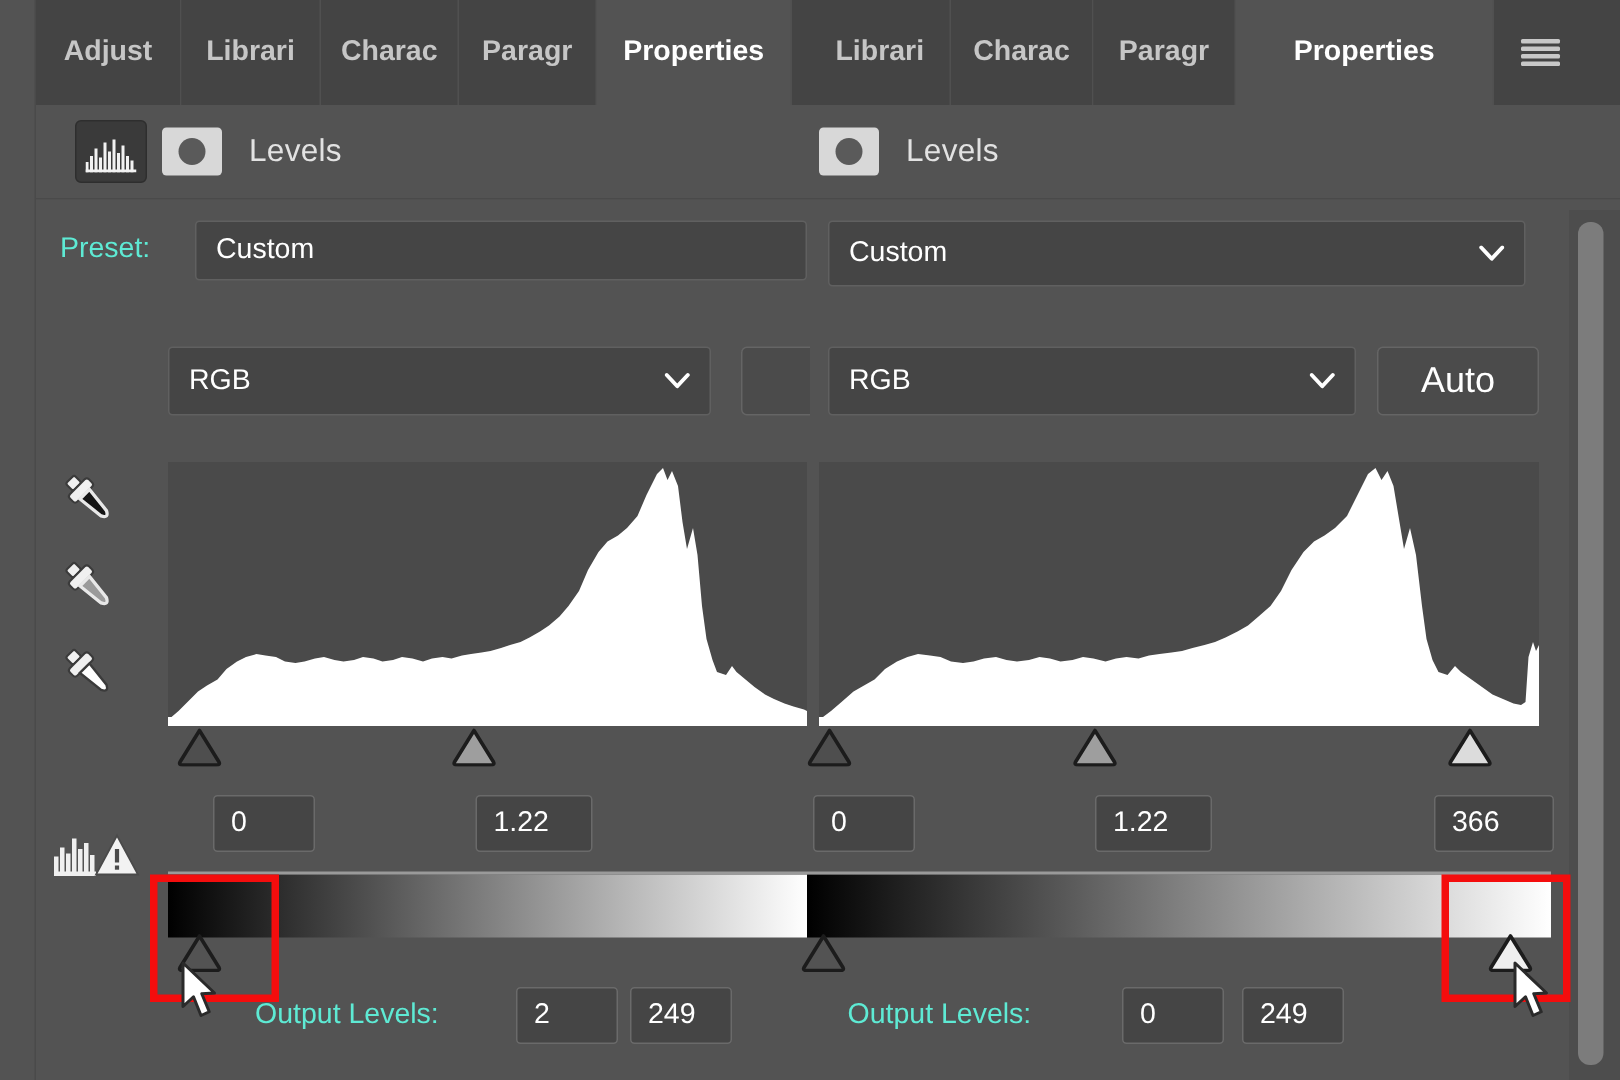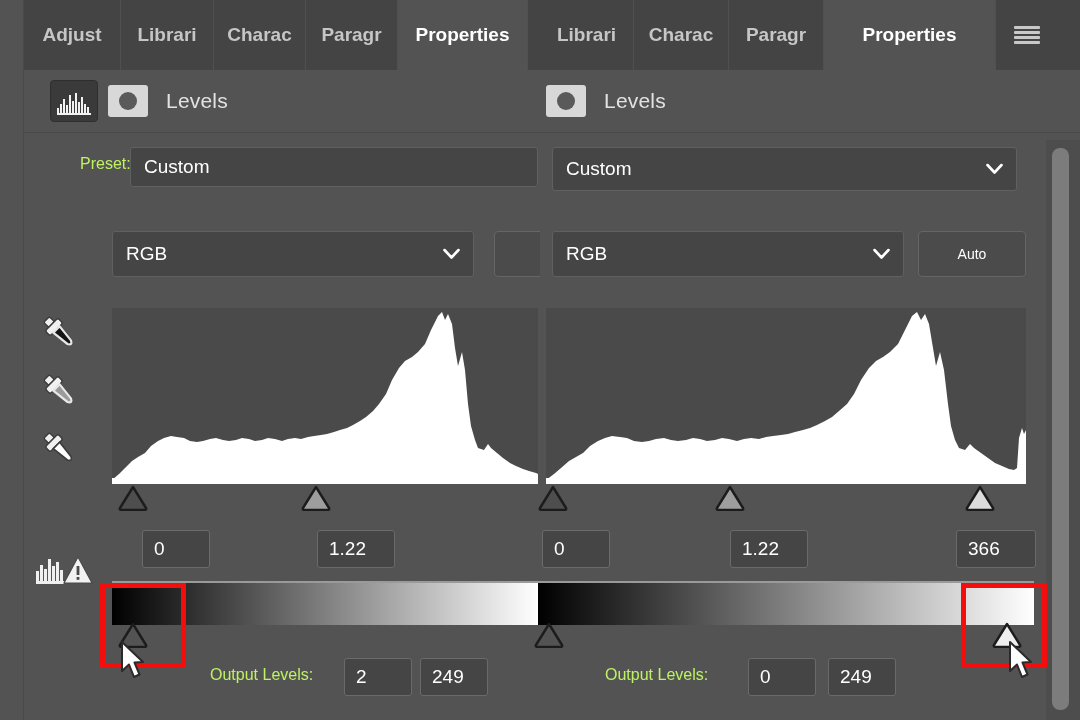--- a/index.html
+++ b/index.html
@@ -44,34 +44,34 @@
     width:40px; height:32px; background:#d8d8d8; border-radius:3px; margin-left:10px;
     display:flex; align-items:center; justify-content:center;
   }
   .mask-btn .dot { width:18px; height:18px; border-radius:50%; background:#5a5a5a; }
   .lvhdr .title { font-size:21px; color:#e2e2e2; margin-left:18px; letter-spacing:.2px; }
   .hdr-rule { position:absolute; height:1px; background:#4a4a4a; }
 
   
   .body-area { position:absolute; background:#535353; }
 
-  .lbl { font-size:16px; color:#bef264; white-space:nowrap;margin-left:40px; }
+  .lbl { font-size:19px; color:#5eead4; white-space:nowrap; }
 
   .field {
     background:#454545; border:1px solid #606060; border-radius:3px;
     display:flex; align-items:center; color:#ffffff; font-size:19px;
     padding-left:13px; white-space:nowrap; position:relative;
   }
   .chev { position:absolute; right:13px; top:50%; transform:translateY(-50%); }
   .chev svg { display:block; }
 
   .btn {
     background:#4b4b4b; border:1px solid #656565; border-radius:4px;
     display:flex; align-items:center; justify-content:center;
-    font-size:14px; color:#ffffff;
+    font-size:24px; color:#ffffff;
   }
 
   
   .eyedropper { position:absolute; width:44px; height:44px; }
   .warn-ico { position:absolute; width:58px; height:34px; }
 
   
   .histwrap { position:absolute; background:#4a4a4a; }
   .histwrap svg { display:block; }
 

